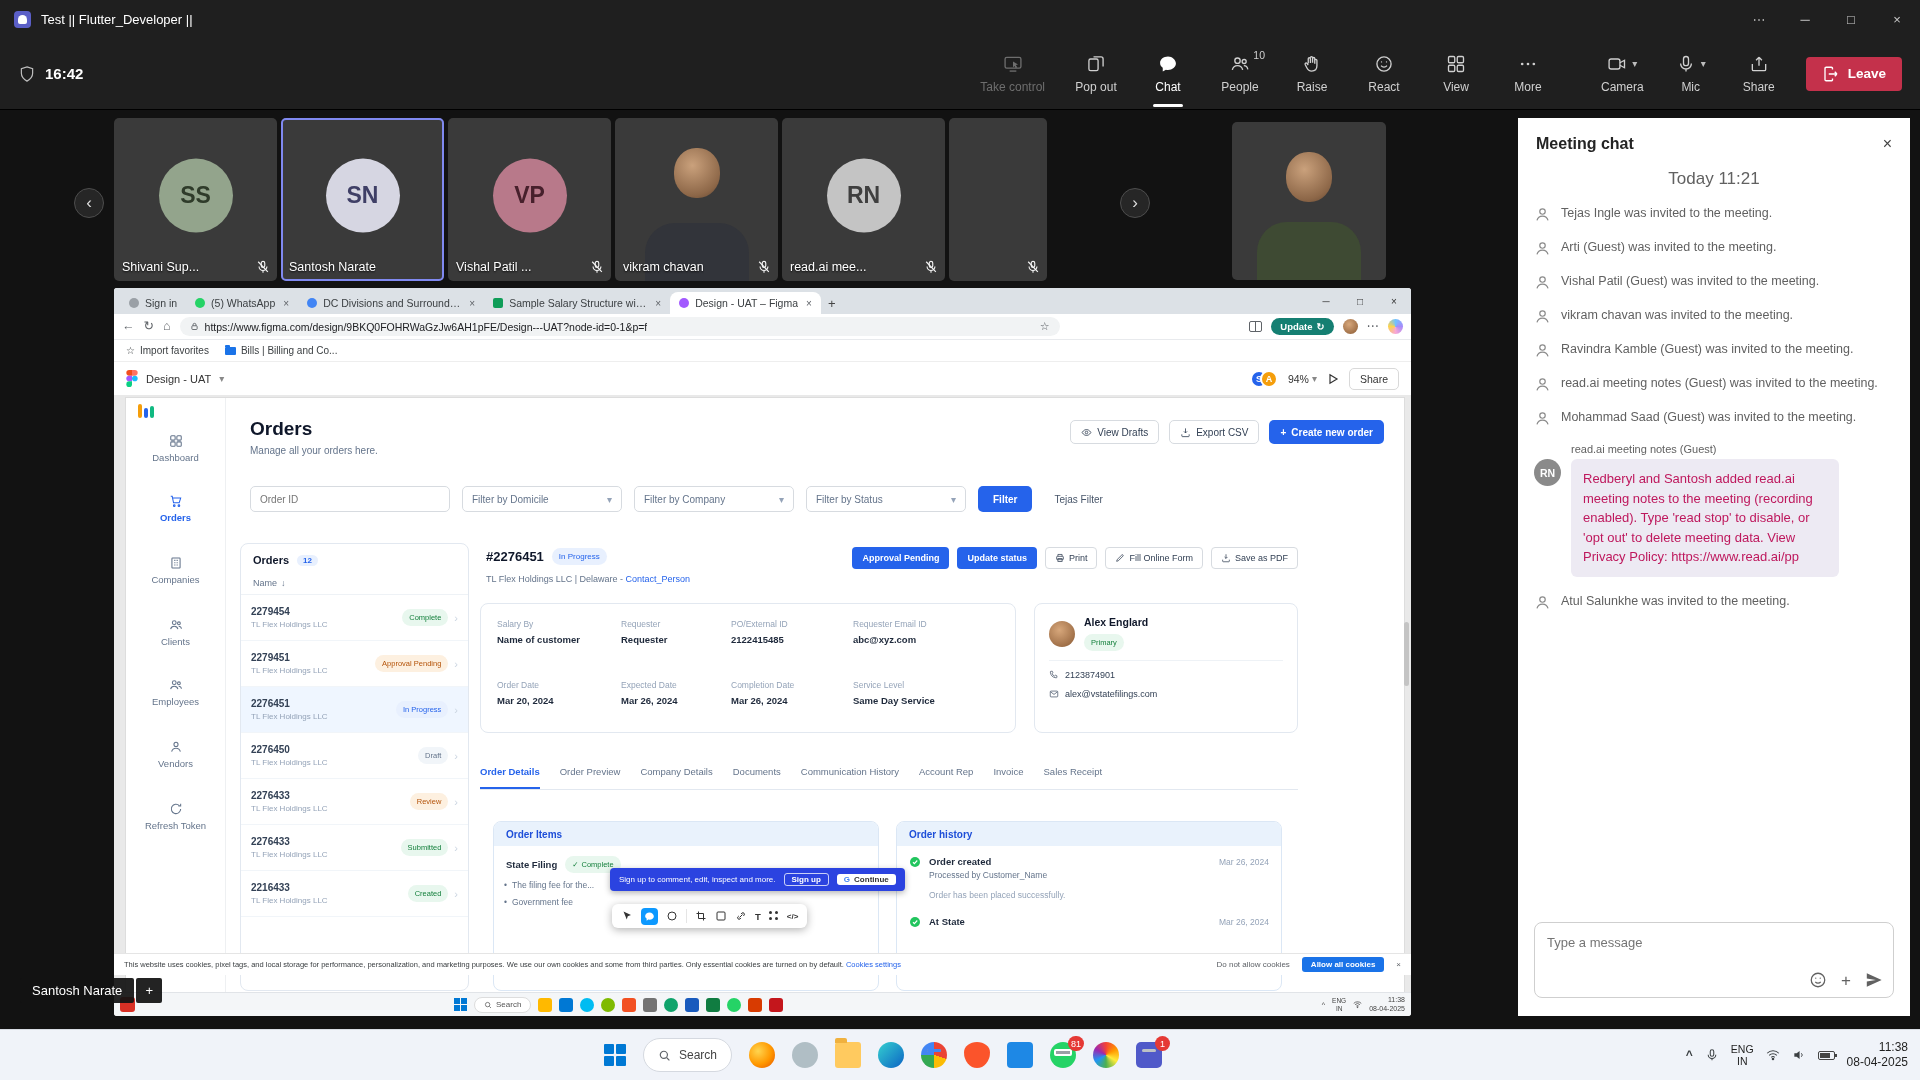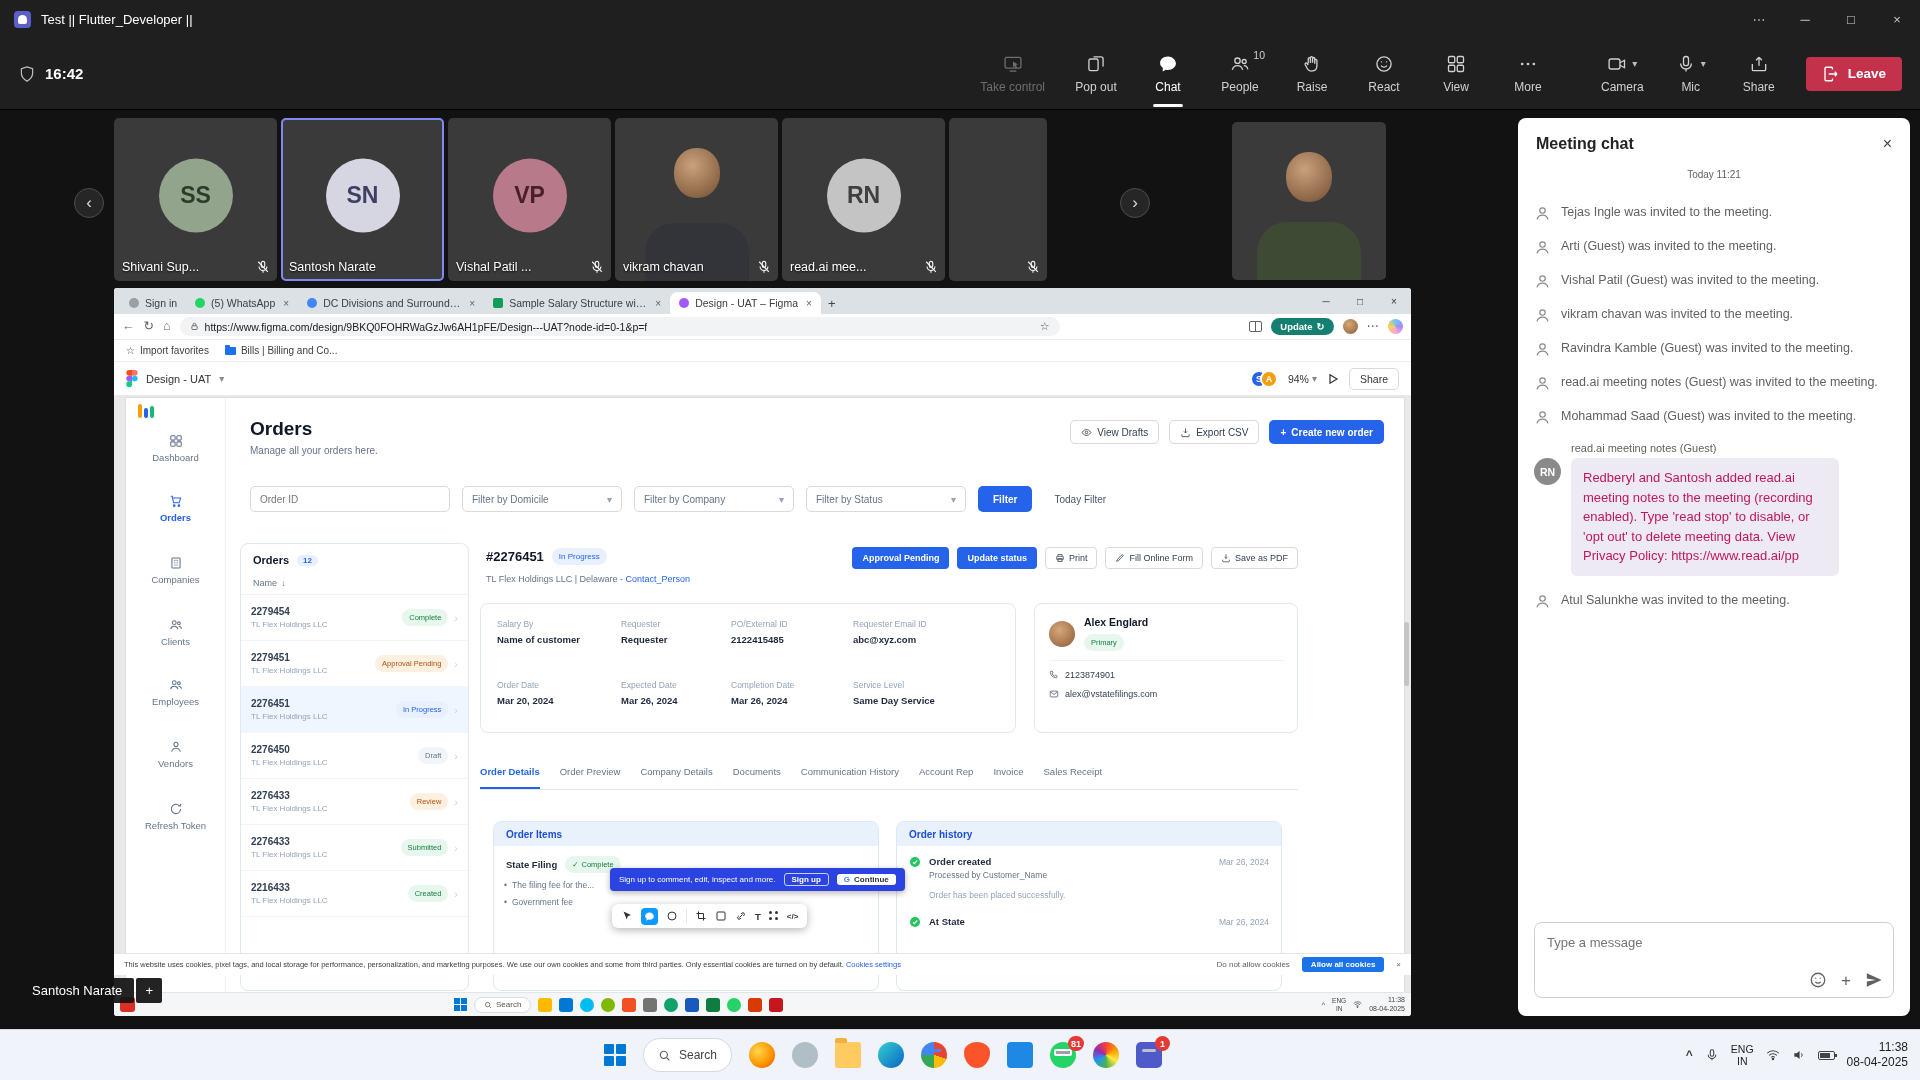--- a/index.html
+++ b/index.html
@@ -180,26 +180,26 @@
 .it-search svg{width:8px;height:8px}
 .it-app{width:14px;height:14px;border-radius:3px}
 .it-tray{position:absolute;right:6px;top:0;height:100%;display:flex;align-items:center;gap:7px;font-size:7px;color:#444}
 .it-lang{text-align:center;line-height:1.15;font-size:6.5px}
 .it-clock{text-align:right;line-height:1.2;font-size:7px}
 
 .presenter{position:absolute;left:20px;top:978px;display:flex;z-index:20}
 .presenter-name{background:rgba(18,18,18,.93);color:#fff;font-size:13px;padding:5px 12px;border-radius:2px}
 .presenter-action{width:26px;background:rgba(18,18,18,.93);margin-left:2px;display:flex;align-items:center;justify-content:center;color:#fff;border-radius:2px;font-size:13px}
 
-.chat-panel{position:absolute;left:1518px;top:118px;width:392px;height:898px;background:#fff;border-radius:8px;display:flex;flex-direction:column;overflow:hidden;z-index:10}
+.chat-panel{position:absolute;left:1518px;top:118px;width:392px;height:898px;background:#fff;border-radius:0;display:flex;flex-direction:column;overflow:hidden;z-index:10}
 .chat-head{display:flex;align-items:center;justify-content:space-between;padding:17px 18px 10px}
 .chat-title{font-size:16px;font-weight:700;color:#242424}
 .chat-close{color:#424242;font-size:16px}
 .chat-body{flex:1;padding:2px 16px 0;overflow:hidden}
-.chat-date{text-align:center;color:#616161;font-size:10px;margin:4px 0 24px}
+.chat-date{text-align:center;color:#616161;font-size:17px;margin:4px 0 16px}
 .chat-event{display:flex;gap:10px;color:#616161;margin-bottom:16px;line-height:1.4;font-size:12.5px}
 .event-ico{flex:none;width:17px;height:17px;color:#8a8a8a;margin-top:1px}
 .msg-sender{margin:6px 0 4px 37px;color:#616161;font-size:11px}
 .msg-row{display:flex;gap:10px;margin-bottom:16px}
 .msg-avatar{flex:none;width:27px;height:27px;border-radius:50%;background:#8a8a8a;color:#fff;font-size:10.5px;display:flex;align-items:center;justify-content:center;font-weight:700}
 .msg-bubble{background:#edeaf3;color:#be185d;border-radius:6px;padding:10px 12px;font-size:13px;line-height:1.5;max-width:268px}
 .chat-input-wrap{padding:10px 16px 18px}
 .chat-inputbox{border:1px solid #cfcfcf;border-radius:8px;height:76px;position:relative;padding:10px 12px}
 .chat-inputbox input{border:none;outline:none;width:100%;font-size:13px;color:#242424;font-family:"Liberation Sans",sans-serif}
 .input-icons{position:absolute;right:10px;bottom:8px;display:flex;gap:14px;align-items:center;color:#616161}
@@ -221,21 +221,21 @@
 .i-edge{border-radius:50%;background:linear-gradient(135deg,#35d0d0,#0b63c4)}
 .i-chrome{border-radius:50%;background:conic-gradient(#ea4335 0 30%,#fbbc05 30% 50%,#34a853 50% 75%,#4285f4 75% 100%);position:relative}
 .i-chrome::after{content:"";position:absolute;inset:7px;border-radius:50%;background:#fff;box-shadow:inset 0 0 0 3px #4285f4}
 .i-brave{border-radius:50% 50% 50% 50%/40% 40% 60% 60%;background:#fb542b}
 .i-code{background:#1e88e5;border-radius:4px}
 .i-wa{border-radius:50%;background:#25d366;position:relative}
 .i-wa::after{content:"";position:absolute;inset:7px;border:2px solid #fff;border-radius:50%}
 .i-sphere{border-radius:50%;background:conic-gradient(#f44336,#ff9800,#ffeb3b,#4caf50,#2196f3,#9c27b0,#f44336)}
 .i-teams{background:#5059c9;border-radius:5px;position:relative}
 .i-teams::after{content:"";position:absolute;left:7px;top:7px;width:12px;height:12px;border-radius:3px;background:#7b83eb;box-shadow:inset 0 0 0 6px rgba(255,255,255,.35)}
-.os-badge{position:absolute;top:-6px;right:-8px;background:#e53935;color:#fff;font-size:9px;min-width:15px;height:15px;border-radius:8px;display:flex;align-items:center;justify-content:center;padding:0 3px;font-weight:700;z-index:2}
+.os-badge{position:absolute;top:-6px;right:-8px;background:#e53935;color:#fff;font-size:9px;min-width:15px;height:15px;border-radius:8px;display:flex;align-items:center;justify-content:center;padding:0 3px;font-weight:400;z-index:2}
 .os-tray{position:absolute;right:12px;top:0;height:100%;display:flex;align-items:center;gap:12px;color:#3c4043}
 .os-tray svg{width:14px;height:14px}
 .tray-chev{font-size:12px;font-weight:700}
 .tray-lang{text-align:center;font-size:10.5px;line-height:1.15;color:#1f1f1f}
 .battery{width:17px;height:9px;border:1px solid #444;border-radius:2px;position:relative}
 .battery::before{content:"";position:absolute;inset:1px 4px 1px 1px;background:#444}
 .battery::after{content:"";position:absolute;right:-3px;top:2px;width:2px;height:3px;background:#444}
 .tray-clock{text-align:right;font-size:12px;color:#1f1f1f;line-height:1.25}
 </style>
 </head>
@@ -626,21 +626,21 @@
           </div>
           <div class="f-select">
             <span>Filter by Company</span>
             <span class="caret" style="color:#94a3b8">▾</span>
           </div>
           <div class="f-select">
             <span>Filter by Status</span>
             <span class="caret" style="color:#94a3b8">▾</span>
           </div>
           <div class="f-btn">Filter</div>
-          <div class="f-clear">Today Filter</div>
+          <div class="f-clear">Tejas Filter</div>
         </div>
 
         <div class="orders-card">
           <div class="oc-head">
             <span>Orders</span>
             <span class="count-badge">12</span>
           </div>
           <div class="oc-sub">
             <span>Name</span>
             <span>↓</span>

